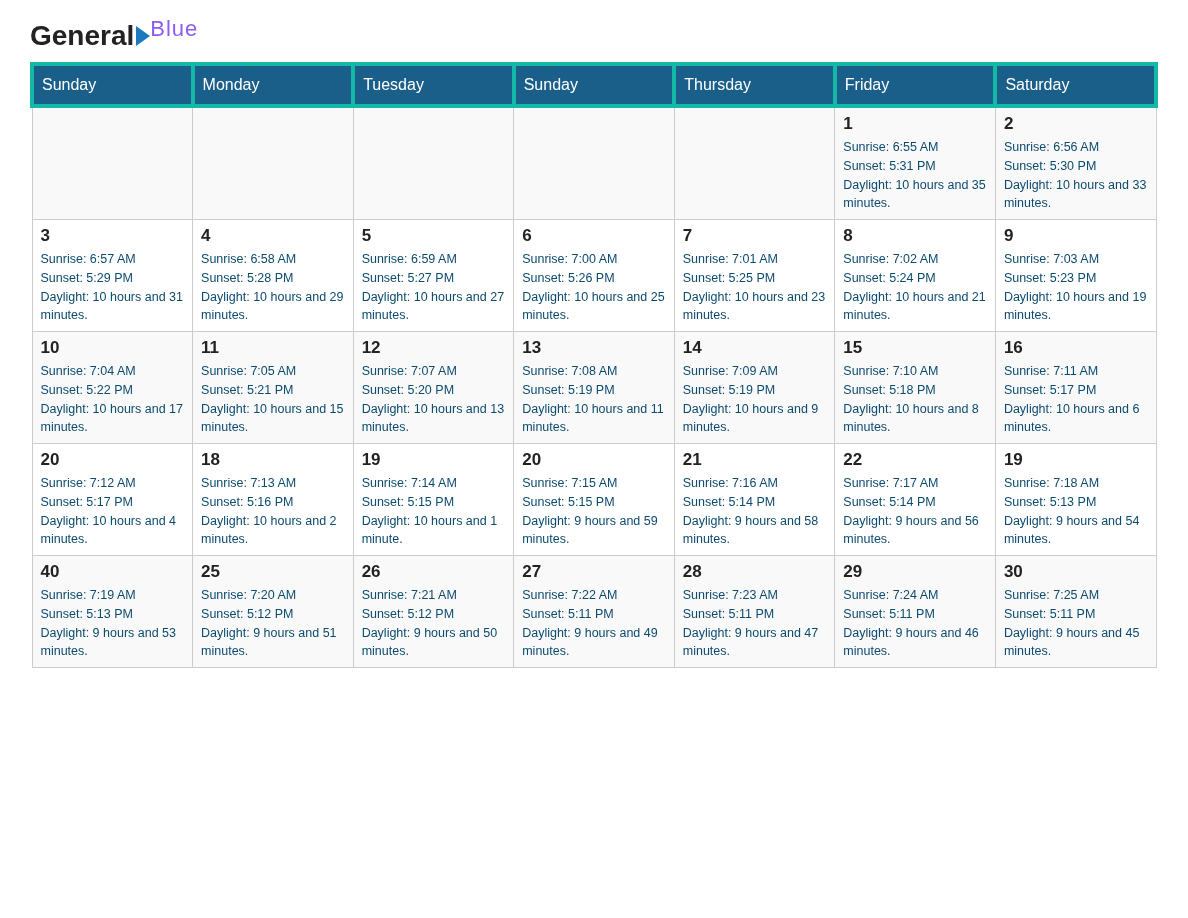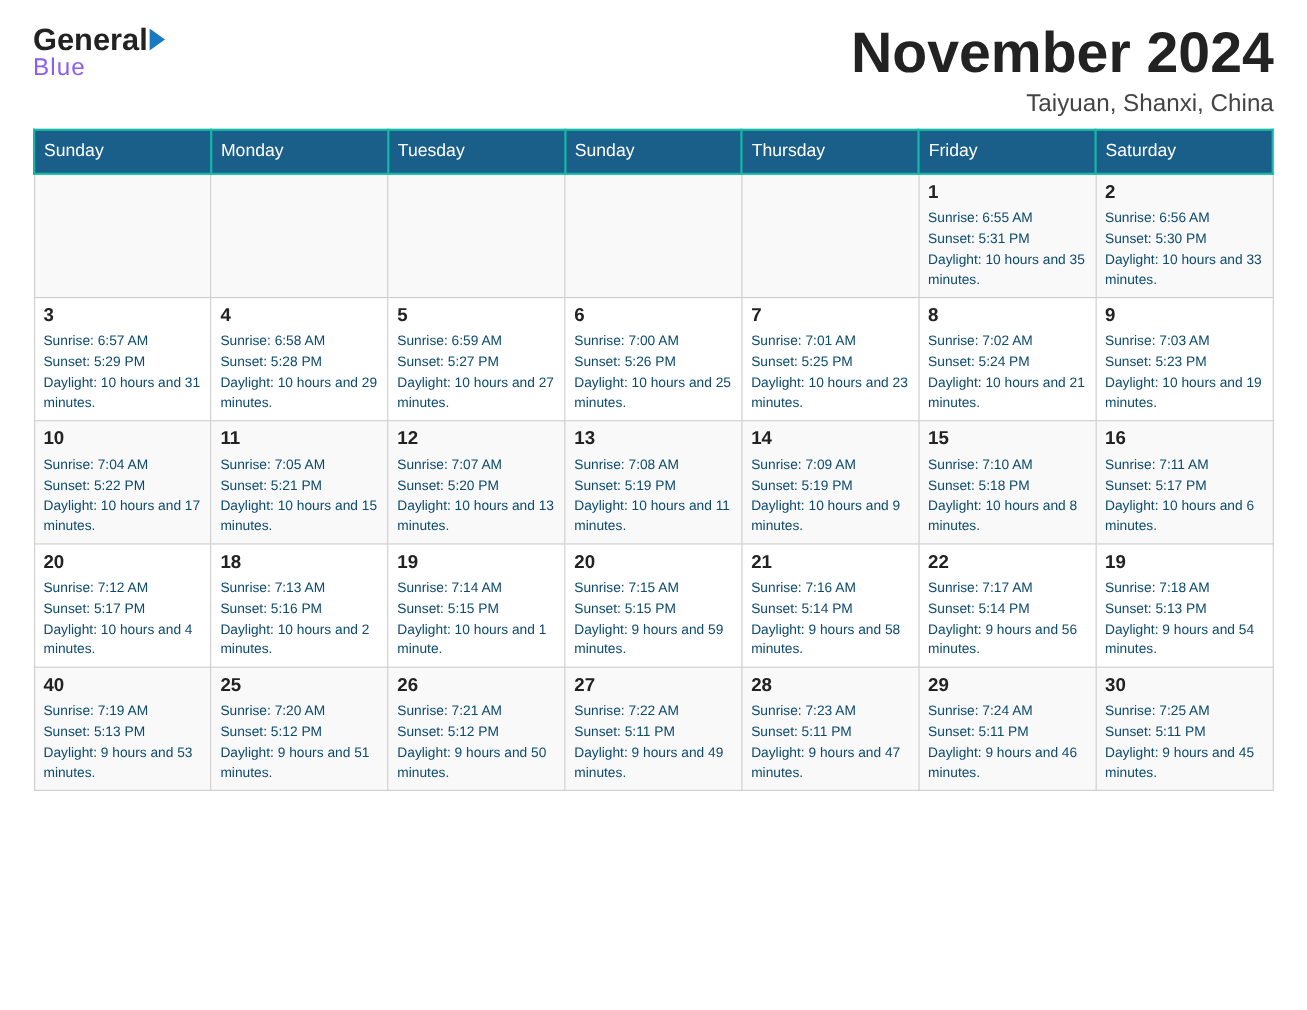--- a/index.html
+++ b/index.html
@@ -12,21 +12,21 @@
       padding: 20px 30px;
     }
     .header-area {
       display: flex;
       justify-content: space-between;
       align-items: flex-start;
       margin-bottom: 10px;
     }
     .logo-container {
       display: flex;
-      flex-direction: column;
+      flex-direction: row;
       align-items: flex-start;
     }
     .logo-text {
       display: flex;
       align-items: center;
       font-size: 28px;
       font-weight: bold;
       color: #222;
     }
     .logo-arrow {
@@ -64,21 +64,21 @@
       border-collapse: collapse;
       margin-top: 10px;
     }
     .calendar-table th {
       background-color: #1a5e8a;
       color: #fff;
       font-size: 16px;
       font-weight: normal;
       padding: 10px 8px;
       text-align: left;
-      border: 2px solid #14b8a6;
+      border: 4px solid #14b8a6;
     }
     .calendar-table td {
       vertical-align: top;
       border: 1px solid #ccc;
       padding: 6px 8px;
       width: calc(100% / 7);
       min-height: 110px;
       height: 110px;
     }
     .day-number {
@@ -108,24 +108,20 @@
 </head>
 <body>
 
 <div class="header-area">
   <div class="logo-container">
     <div class="logo-text">
       <span>General</span>
       <span class="logo-arrow"></span>
     </div>
     <div class="logo-underline">Blue</div>
-  </div>
-  <div class="title-area">
-    <div class="month-title">November 2024</div>
-    <div class="location-title">Taiyuan, Shanxi, China</div>
   </div>
 </div>
 
 <table class="calendar-table">
   <thead>
     <tr>
       <th>Sunday</th>
       <th>Monday</th>
       <th>Tuesday</th>
       <th>Sunday</th>

